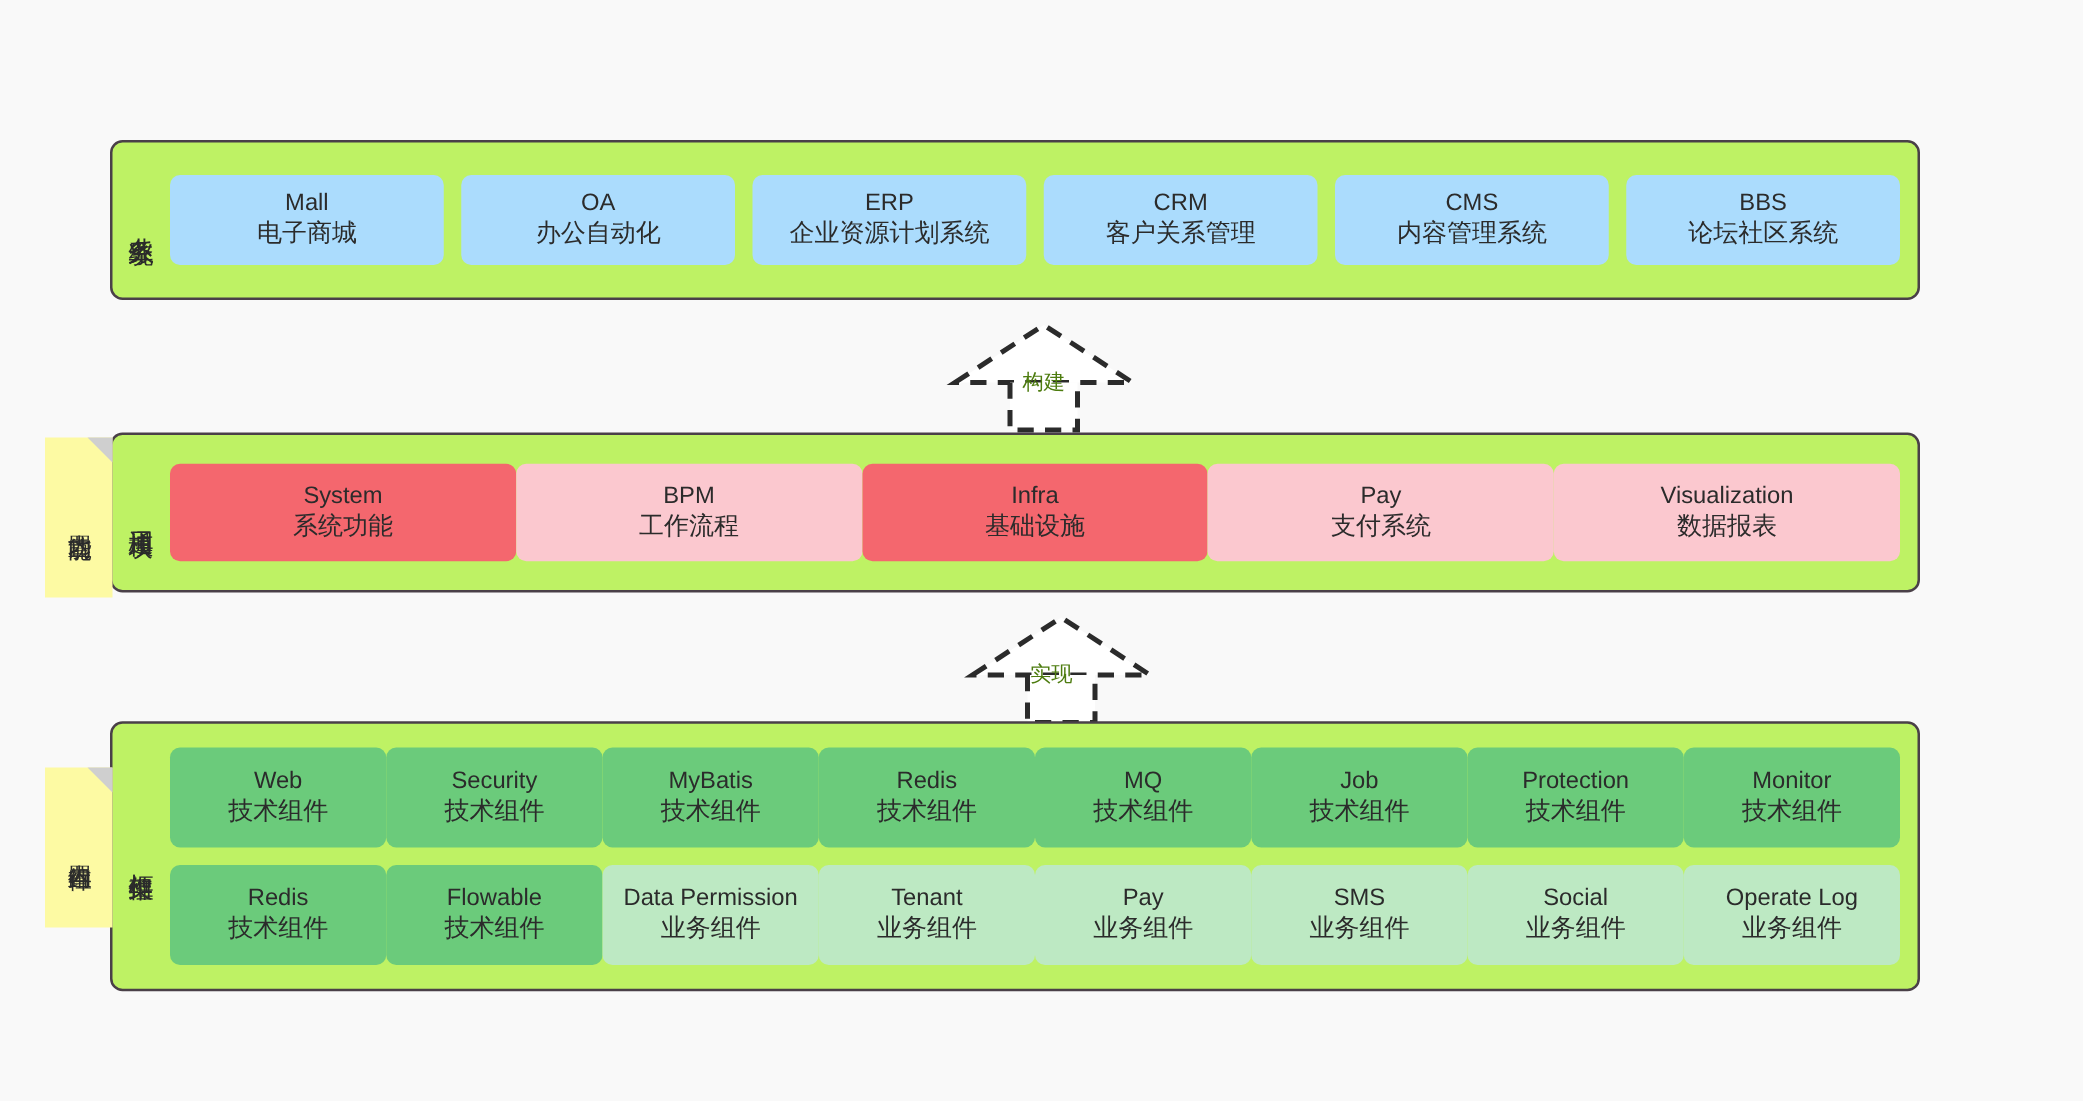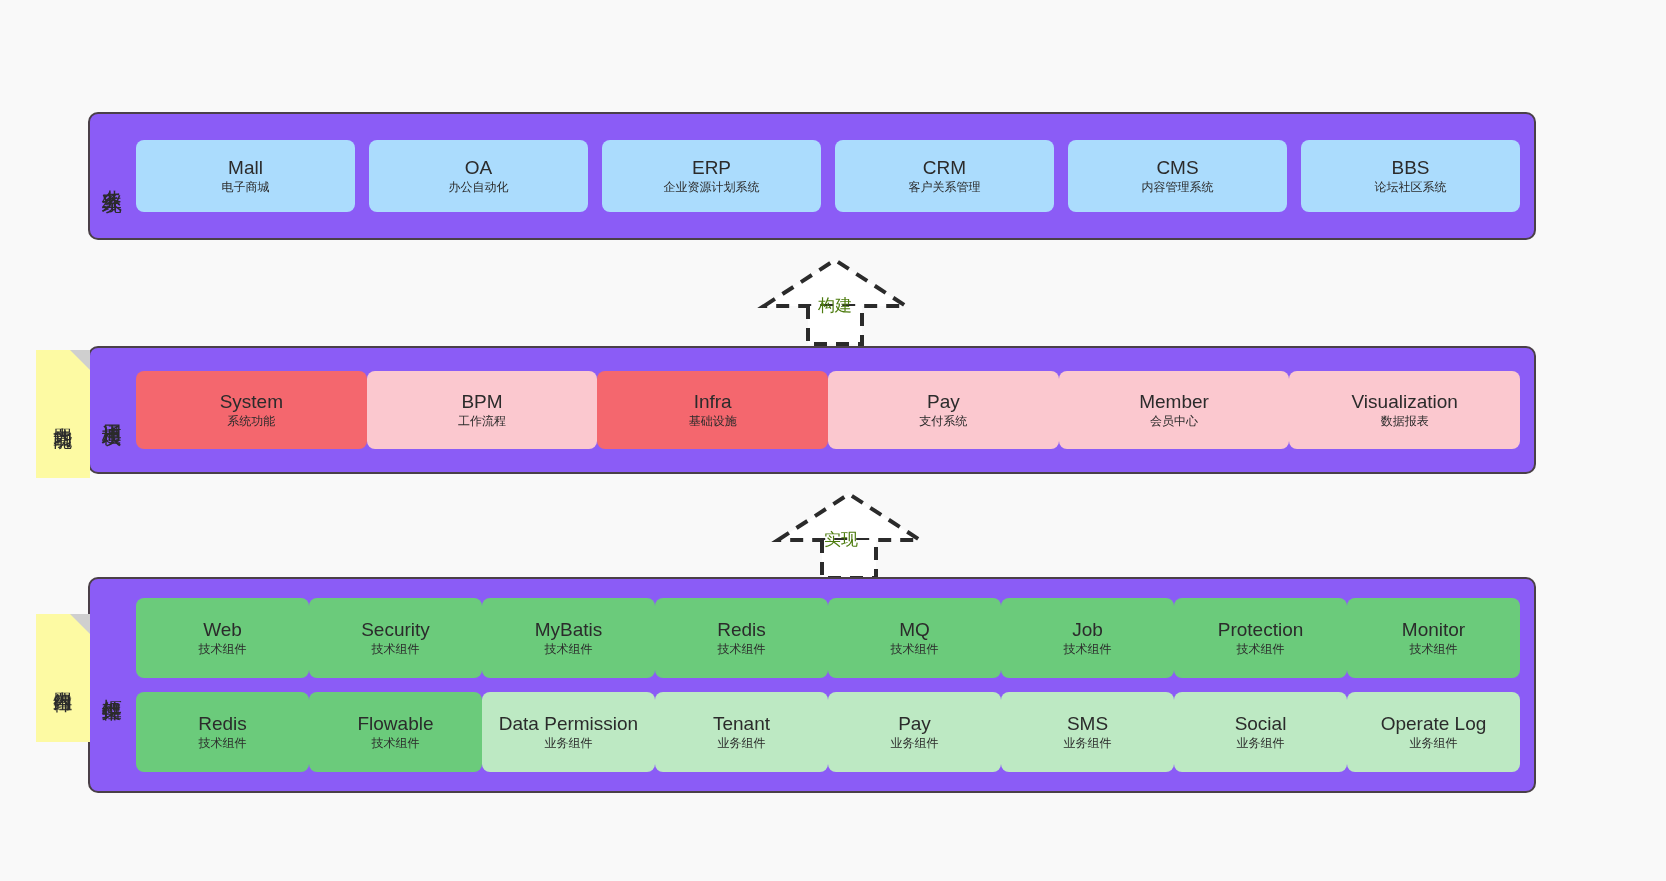--- a/index.html
+++ b/index.html
@@ -9,21 +9,21 @@
     font-family:"Liberation Sans","DejaVu Sans",sans-serif;
     color:#2b2b2b;
     overflow:hidden;
     position:relative;
   }
   .canvas{position:relative;width:1666px;height:881px;}
 
   
   .layer{
     position:absolute;
-    background:#8b5cf6;
+    background:#bef264;
     border:2px solid #4a4048;
     border-radius:10px;
     box-sizing:border-box;
     display:flex;
     align-items:stretch;
   }
   .layer-title{
     flex:0 0 auto;
     width:44px;
     display:flex;
@@ -64,21 +64,21 @@
     flex-direction:column;
     align-items:center;
     justify-content:center;
     text-align:center;
     padding:6px 4px;
     box-sizing:border-box;
     line-height:1.28;
     user-select:none;
   }
   .card .t1{font-size:19px;}
-  .card .t2{font-size:12px;}
+  .card .t2{font-size:20px;}
 
   .card.blue{background:#abdcfd;}
   .card.red{background:#f4676e;}
   .card.pink{background:#fbc8cf;}
   .card.green{background:#6bcb7b;}
   .card.lgreen{background:#bde9c3;}
 
   
   #layer-business{left:88px;top:112px;width:1448px;height:128px;}
   #layer-business .layer-body{gap:14px;}
@@ -205,24 +205,20 @@
       <div class="card red">
         <span class="t1">Infra</span>
         <span class="t2">基础设施</span>
       </div>
 
       <div class="card pink">
         <span class="t1">Pay</span>
         <span class="t2">支付系统</span>
       </div>
 
-      <div class="card pink">
-        <span class="t1">Member</span>
-        <span class="t2">会员中心</span>
-      </div>
 
       <div class="card pink">
         <span class="t1">Visualization</span>
         <span class="t2">数据报表</span>
       </div>
 
     </div>
   </div>
 
   <div class="arrow" id="arrow-impl">

